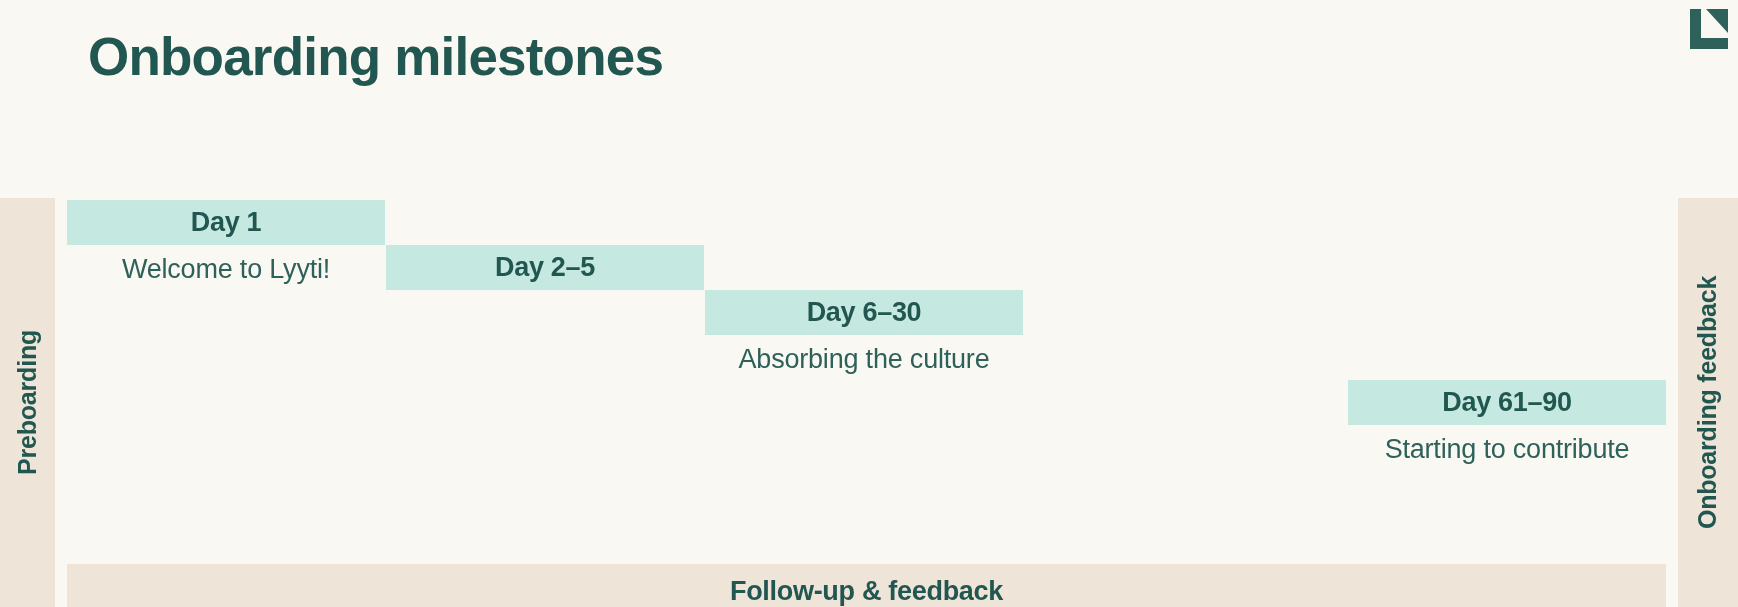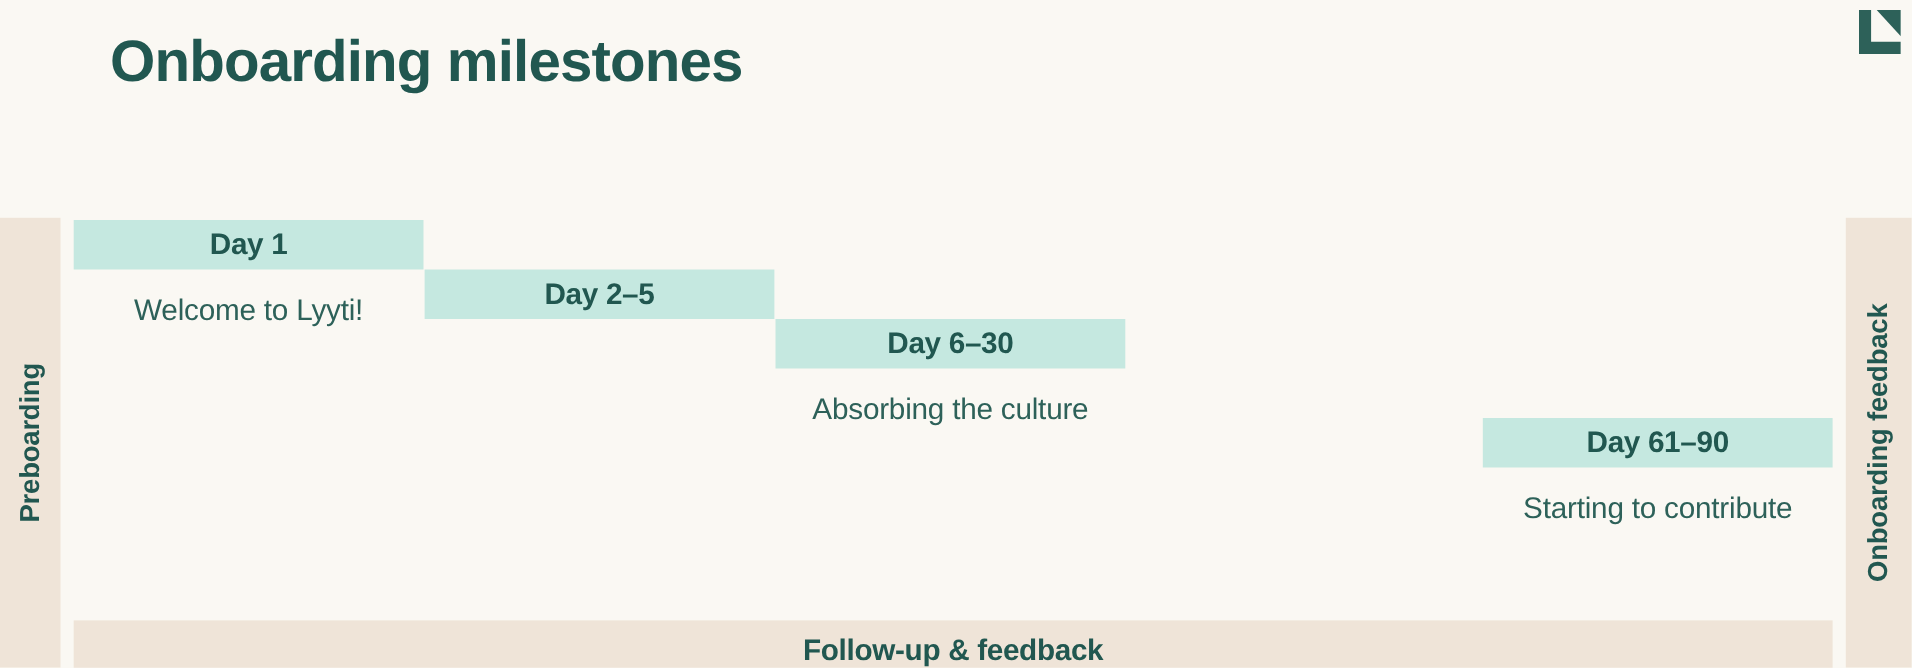--- a/index.html
+++ b/index.html
@@ -25,21 +25,20 @@
   #page-title {
     position: absolute;
     left: 88px;
     top: 26px;
     font-size: 53px;
     font-weight: 700;
     letter-spacing: -0.8px;
     color: #215750;
     line-height: 1.18;
     white-space: nowrap;
-    margin-left: 12px;
   }
 
   
   #brand-logo {
     position: absolute;
     left: 1690px;
     top: 9px;
     width: 38px;
     height: 40px;
   }
@@ -85,21 +84,21 @@
     justify-content: center;
   }
   .milestone-bar-label {
     font-size: 27px;
     font-weight: 700;
     color: #215750;
     letter-spacing: -0.3px;
     white-space: nowrap;
   }
   .milestone-desc {
-    margin-top: 21px;
+    margin-top: 8px;
     font-size: 27px;
     font-weight: 400;
     color: #2d6159;
     text-align: center;
     line-height: 1.24;
     letter-spacing: -0.2px;
   }
 
   
   #footer-band {

